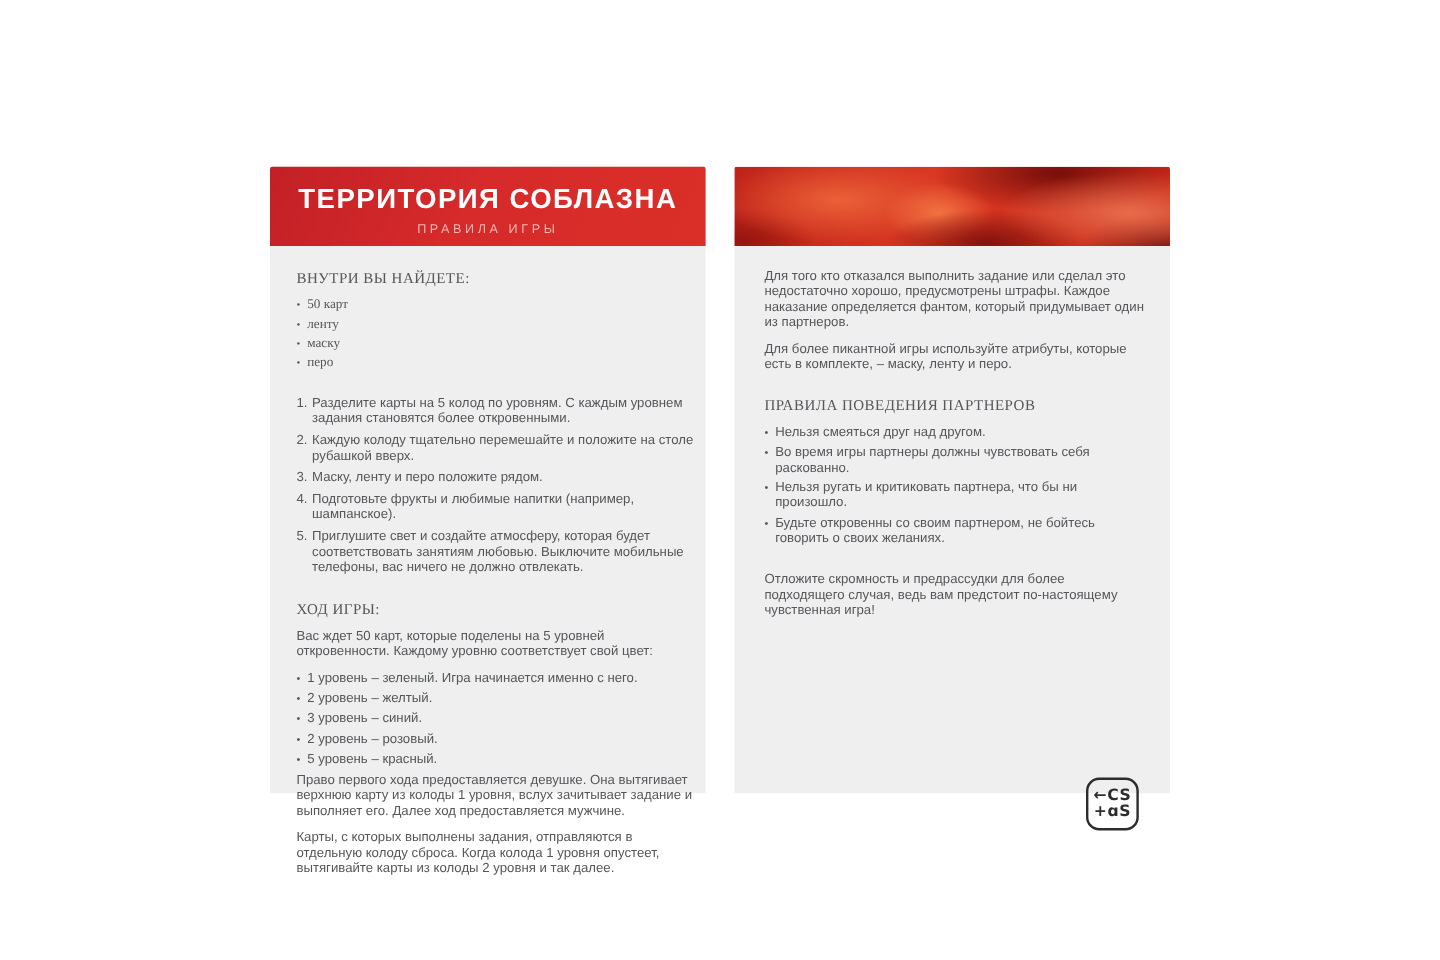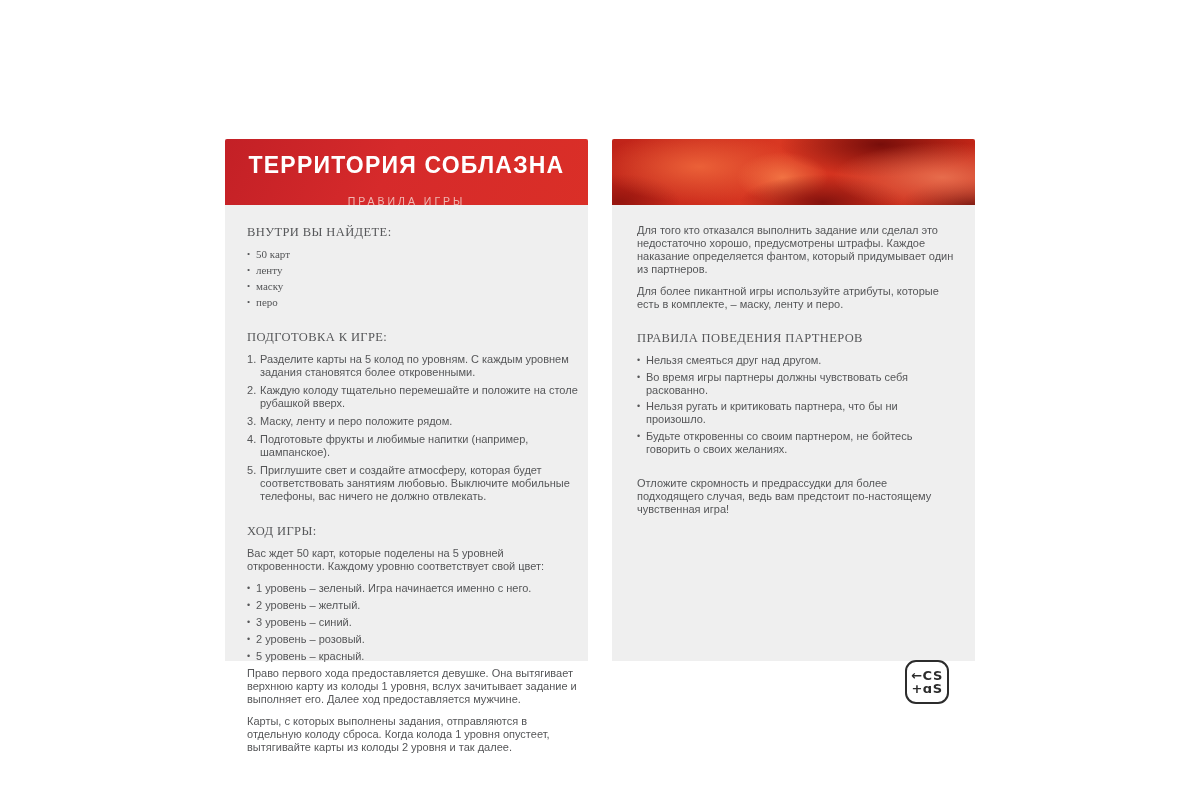--- a/index.html
+++ b/index.html
@@ -19,21 +19,21 @@
 
   
   .panel-header{
     height:66px;
     background:linear-gradient(115deg,#c32026 0%,#d62a2b 45%,#da2f27 100%);
     border-radius:2px 2px 0 0;
     display:flex;flex-direction:column;align-items:center;justify-content:center;
     gap:5px;padding-top:2px;box-sizing:border-box;
   }
   .card-title{
-    margin:14px;color:#ffffff;font-size:23px;font-weight:700;
+    margin:4px;color:#ffffff;font-size:23px;font-weight:700;
     letter-spacing:1.2px;line-height:1;white-space:nowrap;
   }
   .card-subtitle{
     margin:0;color:#efb6b2;font-size:10.5px;font-weight:400;
     letter-spacing:3px;line-height:1;white-space:nowrap;
   }
 
   
   .kiss-image{
     height:66px;border-radius:2px 2px 0 0;
@@ -77,21 +77,21 @@
     color:#555658;font-size:11px;line-height:13px;
   }
   ol.num-list li::before{
     content:counter(step) ".";position:absolute;left:0;top:0;
   }
 
   .levels{margin-bottom:6px;}
 
   
   .brand-logo{
-    position:absolute;left:293px;top:455px;width:44px;height:44px;
+    position:absolute;left:293px;top:443px;width:44px;height:44px;
     border:2.5px solid #2c2c2c;border-radius:11px;box-sizing:border-box;
     display:flex;flex-direction:column;align-items:center;justify-content:center;
     color:#2c2c2c;font-family:"DejaVu Sans",sans-serif;
     font-size:13px;font-weight:700;line-height:13px;letter-spacing:.5px;
   }
   .brand-logo span{display:block;}
 </style>
 </head>
 <body>
 
@@ -109,21 +109,20 @@
         <h2 class="sec-heading">ВНУТРИ ВЫ НАЙДЕТЕ:</h2>
         <ul class="dot-list inside-list">
           <li>50 карт</li>
           <li>ленту</li>
           <li>маску</li>
           <li>перо</li>
         </ul>
       </div>
 
       <div class="section">
-        <h2 class="sec-heading">ПОДГОТОВКА К ИГРЕ:</h2>
         <ol class="num-list">
           <li>Разделите карты на 5 колод по уровням. С каждым уровнем задания становятся более откровенными.</li>
           <li>Каждую колоду тщательно перемешайте и положите на столе рубашкой вверх.</li>
           <li>Маску, ленту и перо положите рядом.</li>
           <li>Подготовьте фрукты и любимые напитки (например, шампанское).</li>
           <li>Приглушите свет и создайте атмосферу, которая будет соответствовать занятиям любовью. Выключите мобильные телефоны, вас ничего не должно отвлекать.</li>
         </ol>
       </div>
 
       <div class="section">

